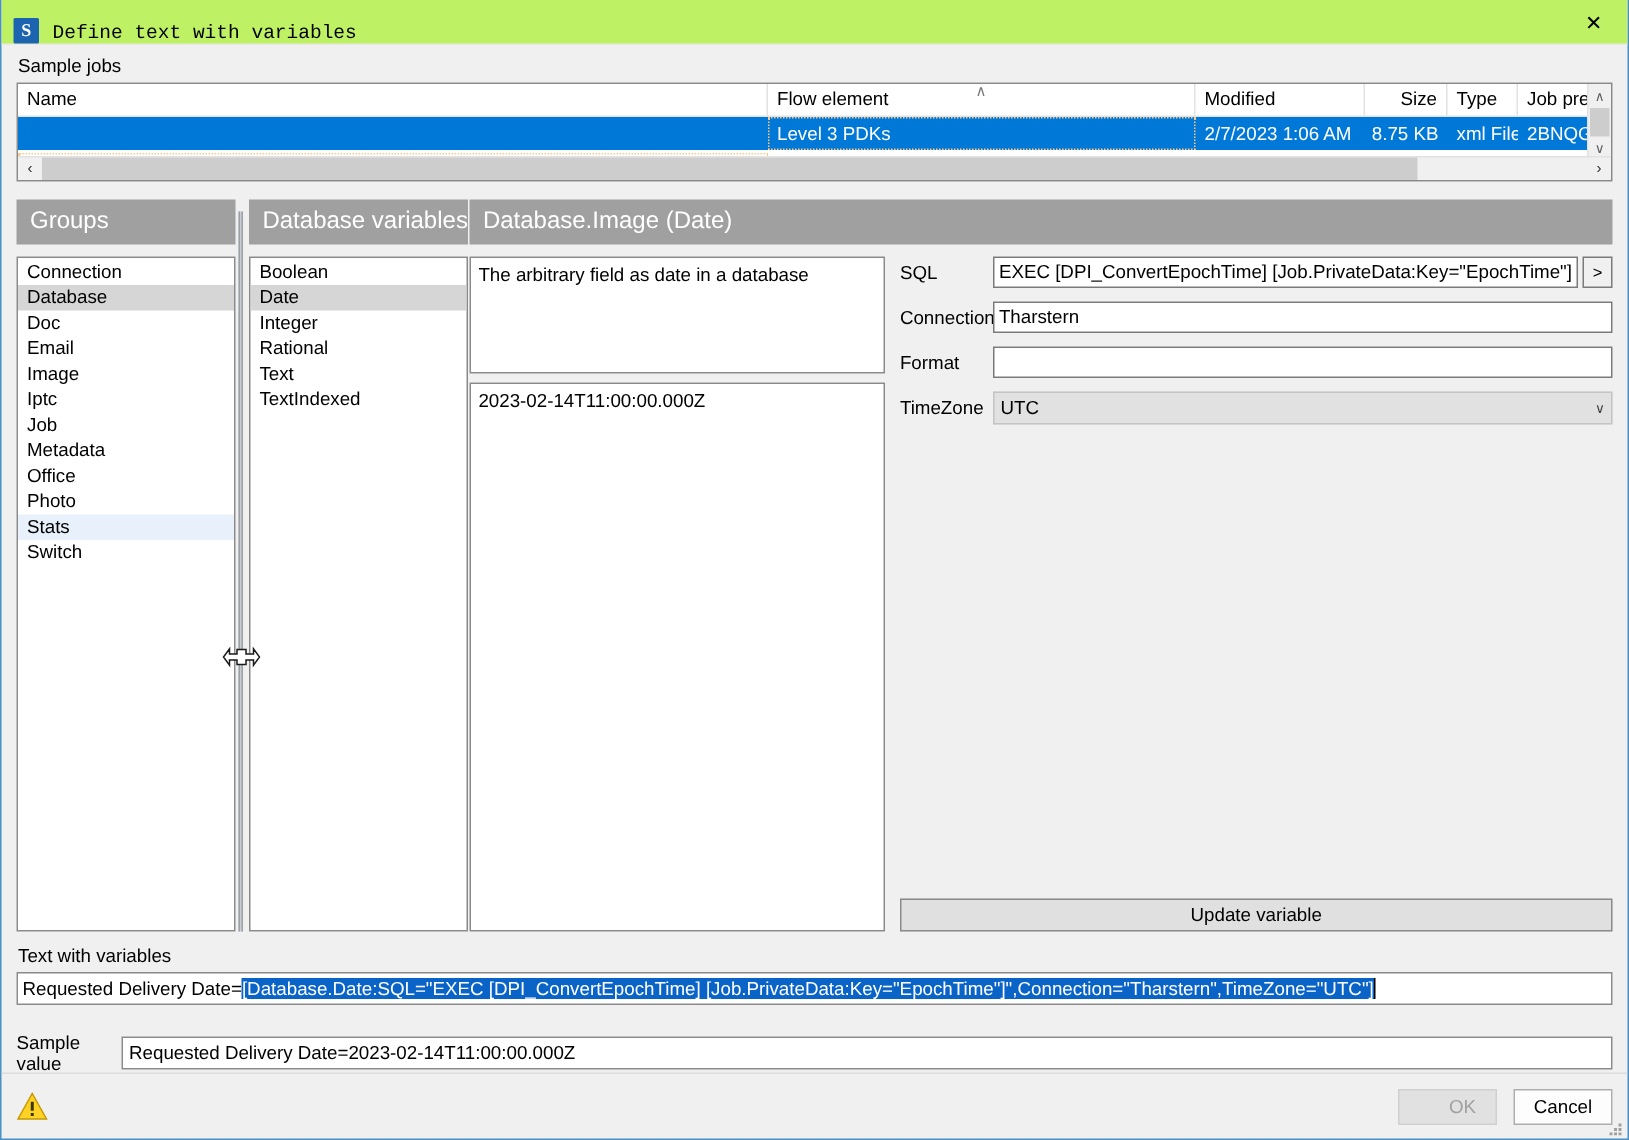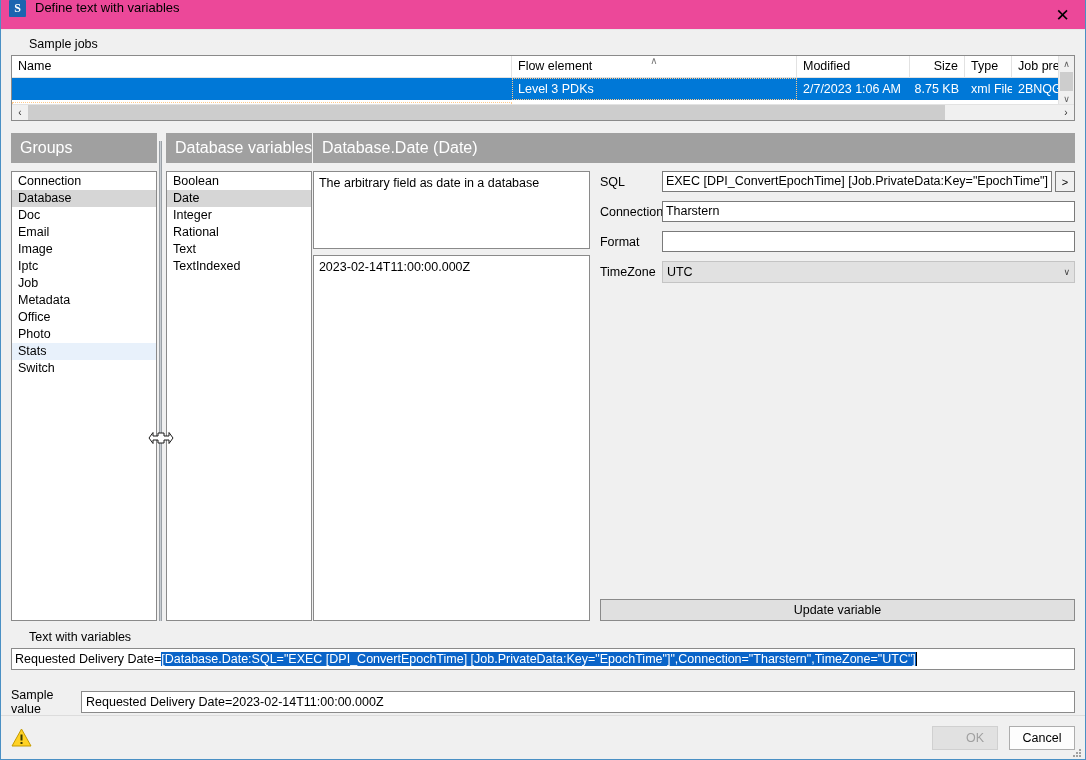--- a/index.html
+++ b/index.html
@@ -15,44 +15,45 @@
   .window {
     position:relative;
     width:1086px; height:760px;
     background:#f0f0f0;
     border:1px solid #4a90c4;
     border-top:none;
     overflow:hidden;
   }
   
   .titlebar {
-    height:30px; background:#ec4899;
-    display:flex; align-items:flex-start;
+    height:30px; background:#bef264;
+    display:flex; align-items:flex-end;
     border-bottom:1px solid #e8e8e8;
     position:relative;
+    font-family:Liberation Mono, monospace;
   }
   .app-icon {
     width:17px; height:17px; margin-left:8px; margin-right:9px;
     background:#1c64b0; position:relative; border-radius:1px;
     flex:0 0 auto;
   }
   .app-icon::after{
     content:"S"; position:absolute; left:0; top:0; width:100%; height:100%;
     color:#fff; font-size:12px; font-weight:bold; line-height:17px; text-align:center;
     font-family:"Liberation Serif", serif;
   }
   .title-text { font-size:13px; color:#000; }
   .close-btn {
     position:absolute; right:0; top:0; width:45px; height:30px;
     display:flex; align-items:center; justify-content:center;
     font-size:17px; color:#000; cursor:default;
   }
   
   .content { padding:0 10px; }
-  .section-label { font-size:12.5px; margin:7px 0 4px 18px; }
+  .section-label { font-size:12.5px; margin:7px 0 4px 1px; }
 
   
   .jobs-table {
     height:66px; border:1px solid #8a8a8a; background:#fff;
     position:relative; overflow:hidden;
   }
   .jt-header {
     display:flex; height:22px; background:#fff;
     border-bottom:1px solid #e2e2e2;
   }
@@ -317,21 +318,21 @@
           <div class="list-item">Boolean</div>
           <div class="list-item selected-inactive">Date</div>
           <div class="list-item">Integer</div>
           <div class="list-item">Rational</div>
           <div class="list-item">Text</div>
           <div class="list-item">TextIndexed</div>
         </div>
       </div>
 
       <div class="pane pane-detail">
-        <div class="pane-head">Database.Date (Date)</div>
+        <div class="pane-head">Database.Image (Date)</div>
         <div class="detail-body">
 
           <div class="detail-left">
             <div class="desc-box">The arbitrary field as date in a database</div>
             <div class="sample-box">2023-02-14T11:00:00.000Z</div>
           </div>
 
           <div class="detail-right">
 
             <div class="field-row">

